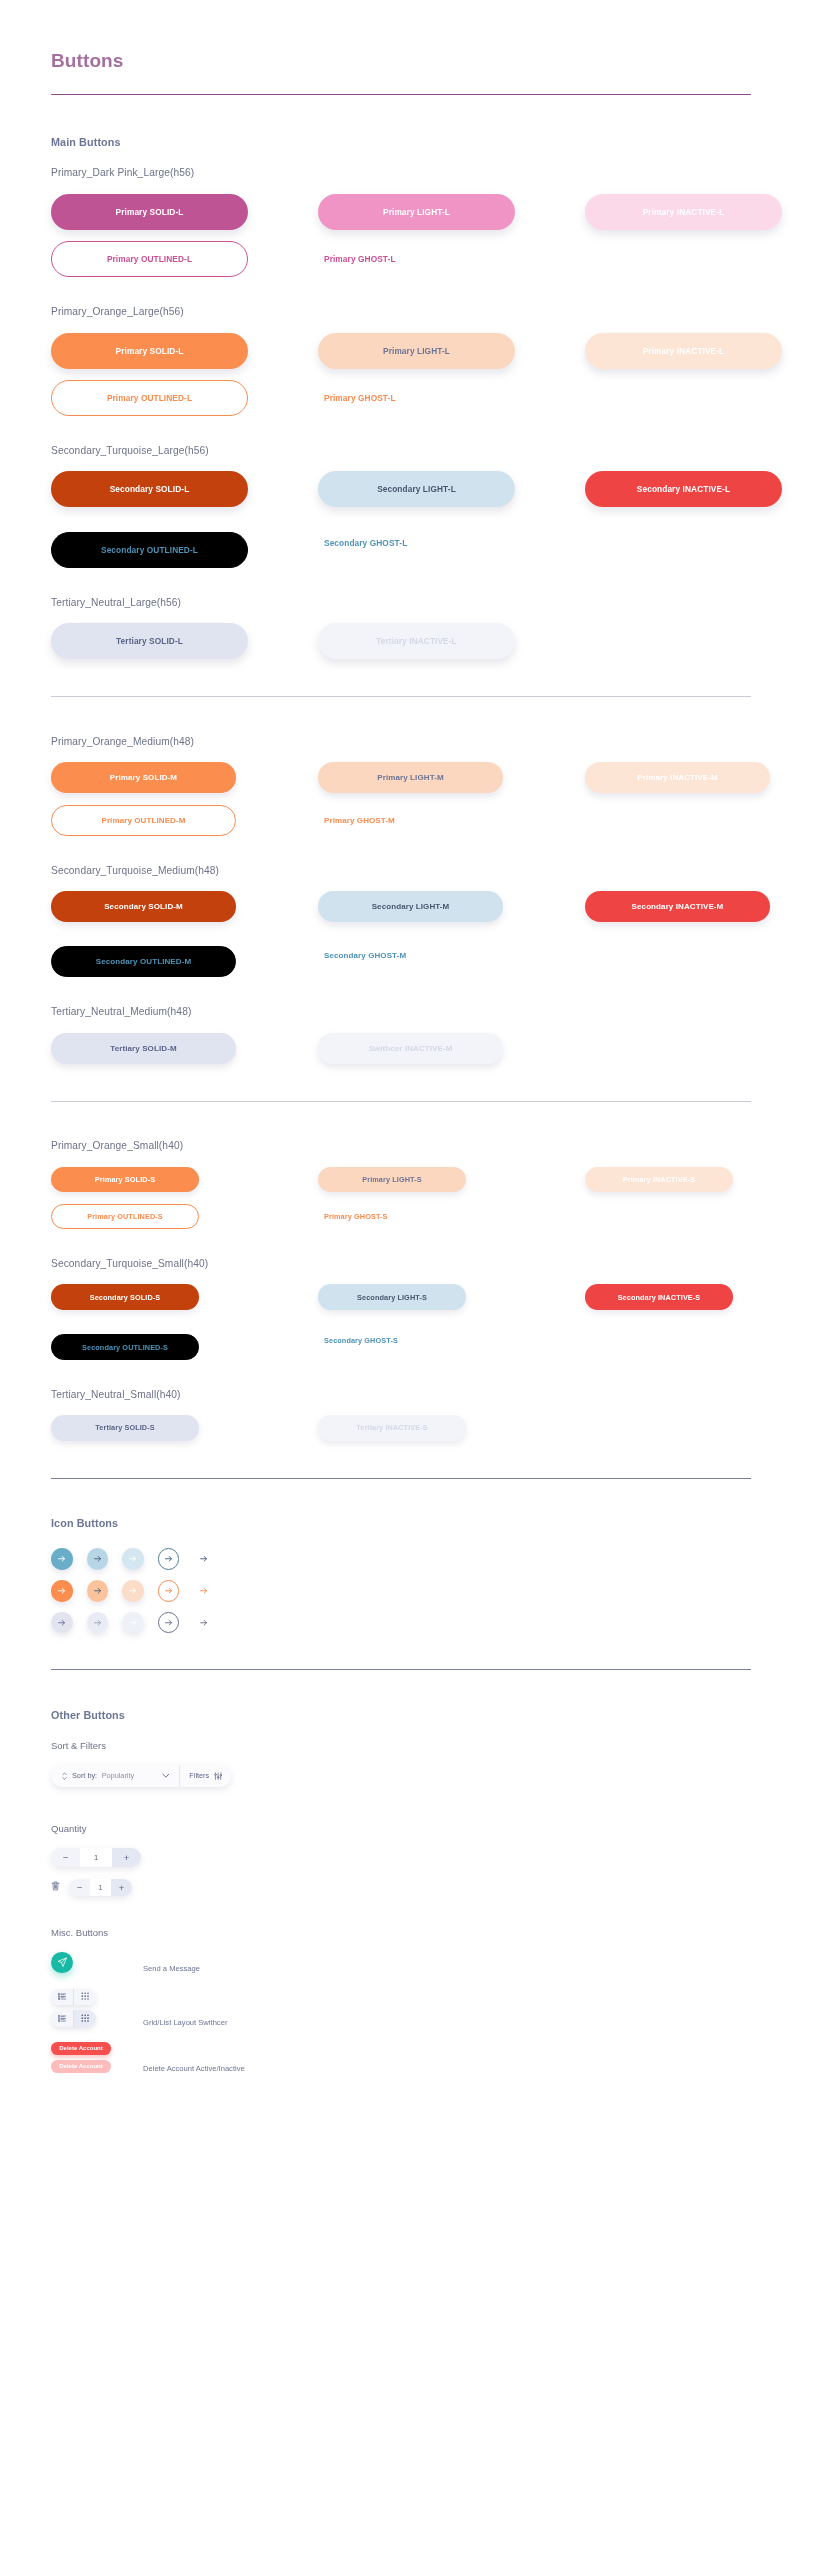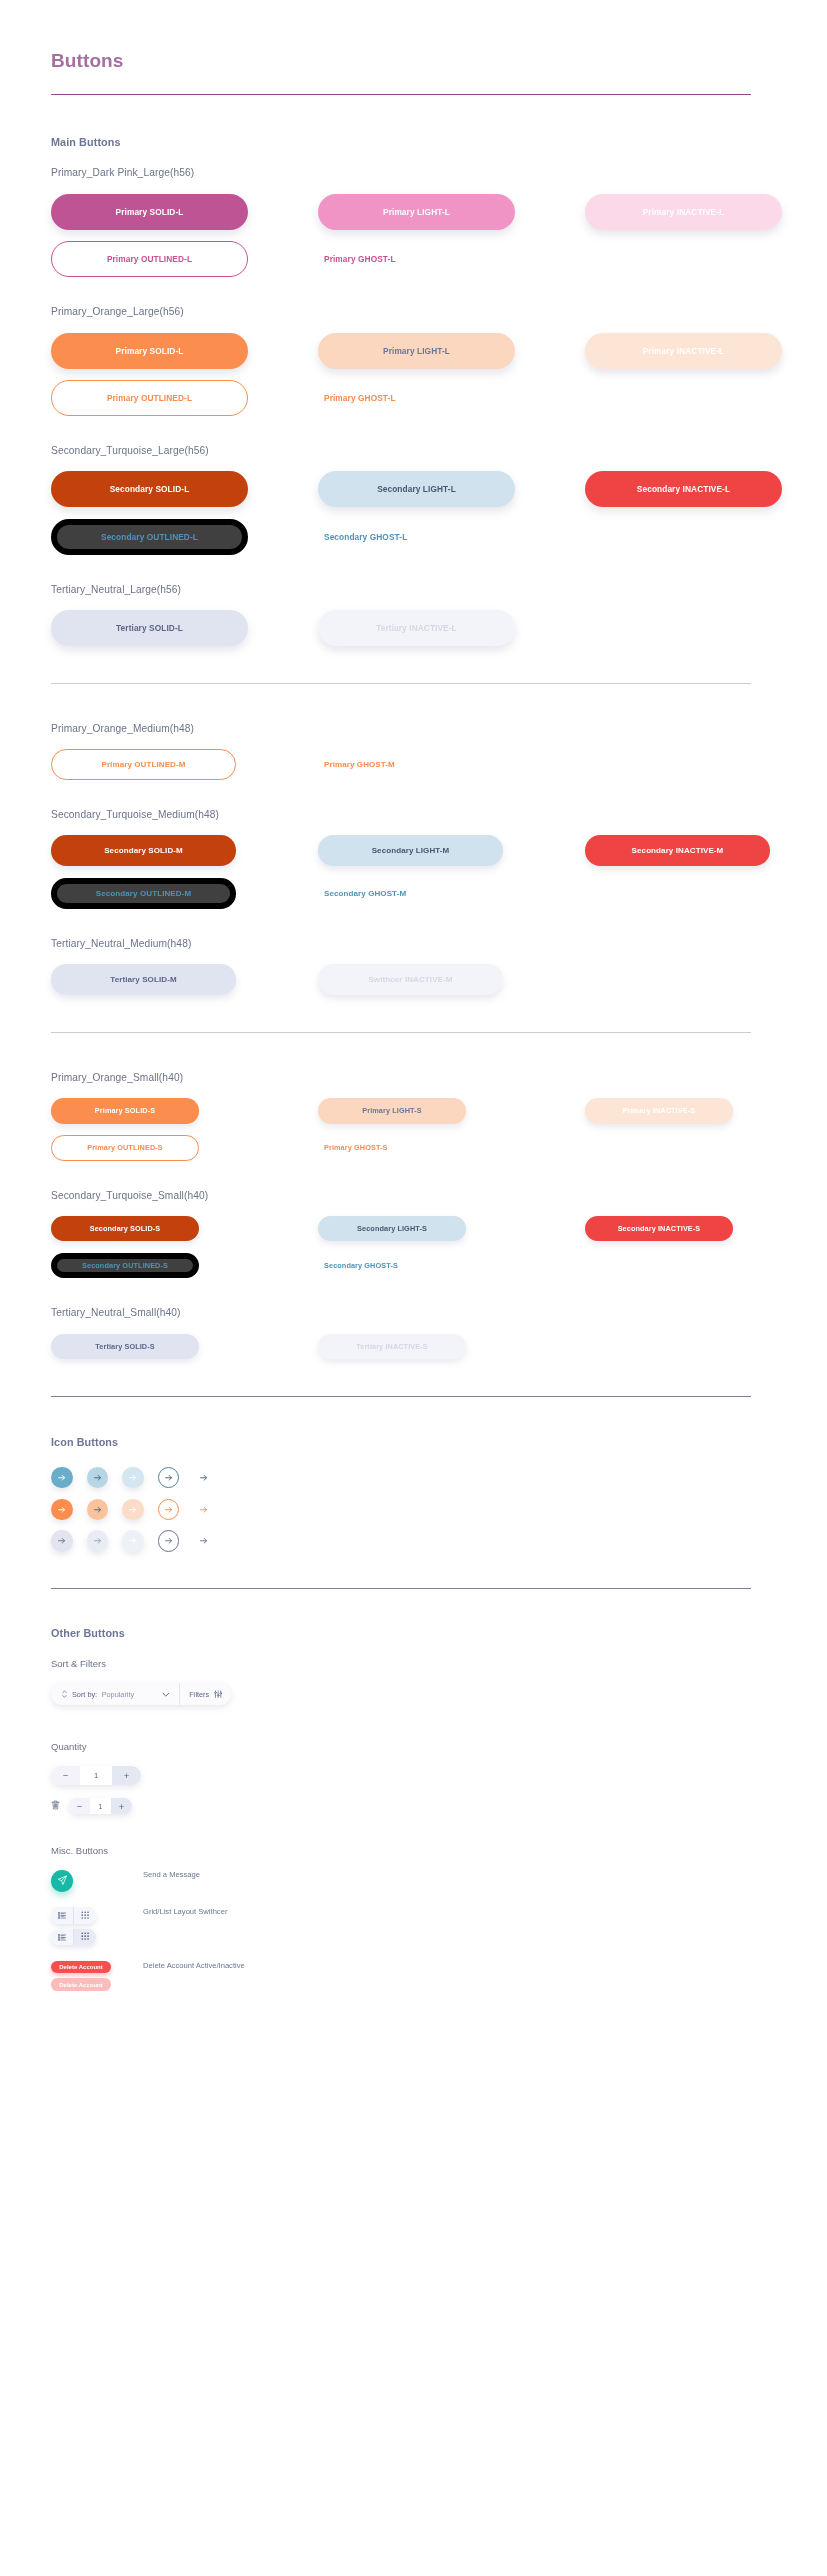--- a/index.html
+++ b/index.html
@@ -61,21 +61,21 @@
   .or-solid{ background:#fb8d4e; color:#fff; }
   .or-light{ background:#fcd7bf; color:#6b7696; }
   .or-inactive{ background:#fde5d6; color:#ffffff; cursor:default; }
   .or-outline{ background:#fff; color:#f98b4d; border:1px solid #f98b4d; box-shadow:none; }
   .or-ghost{ color:#f98b4d; }
 
   
   .tq-solid{ background:#c2410c; color:#fff; }
   .tq-light{ background:#cfe2ed; color:#4a566f; }
   .tq-inactive{ background:#ef4444; color:#ffffff; cursor:default; }
-  .tq-outline{ background:#404040; color:#4e93b7; border:6px solid #000000; box-shadow:none; }
+  .tq-outline{ background:#000000; color:#4e93b7; border:1px solid #000000; box-shadow:none;margin-top:13px; }
   .tq-ghost{ color:#4e93b7; }
 
   
   .nt-solid{ background:#e0e4f0; color:#5b6588; }
   .nt-inactive{ background:#f3f4f9; color:#d4d8e6; cursor:default; }
 
   
   .iconrow{ display:flex; align-items:center; gap:14px; margin-bottom:10.2px; }
   .ib{
     width:21.6px; height:21.6px; border-radius:50%;
@@ -116,21 +116,21 @@
   .qty.big .minus{ width:29px; background:#f2f4fa; }
   .qty.big .val{ width:32px; background:#fff; font-size:7.6px; cursor:text;}
   .qty.big .plus{ width:29px; background:#e3e8f3; }
   .qty.sm .q{ height:16.5px; }
   .qty.sm .minus{ width:21px; background:#f2f4fa; }
   .qty.sm .val{ width:21px; background:#fff; font-size:7px; cursor:text;}
   .qty.sm .plus{ width:21px; background:#e3e8f3; }
   .qtyrow{ display:flex; align-items:center; gap:9px; margin-bottom:12.7px; }
 
   
-  .miscrow{ display:flex; align-items:flex-start; margin-bottom:15.3px; }
+  .miscrow{ display:flex; align-items:flex-end; margin-bottom:15.3px; }
   .misc-left{ width:92px; flex:0 0 92px; display:flex; flex-direction:column; gap:5.1px;}
   .misc-label{ font-size:7.6px; color:#6b7696; }
 
   .fab{
     width:21.6px; height:21.6px; border-radius:50%; background:#17b9a5;
     display:inline-flex; align-items:center; justify-content:center;
     box-shadow:0 3.8px 7.6px rgba(23,185,165,.35); cursor:pointer; border:none;
   }
   .chip{
     display:inline-flex; align-items:center; gap:3.8px; height:14px; padding:0 7px;
@@ -249,20 +249,31 @@
             <button class="btn L soft nt-inactive">Tertiary INACTIVE-L</button>
           </div>
       <div class="cell"></div>
     </div>
   </div>
 
   <div class="divider"></div>
 
   <div class="grp">
     <div class="h3">Primary_Orange_Medium(h48)</div>
+    <div class="row">
+      <div class="cell">
+            <button class="btn M soft or-solid">Primary SOLID-M</button>
+          </div>
+      <div class="cell">
+            <button class="btn M soft or-light">Primary LIGHT-M</button>
+          </div>
+      <div class="cell">
+            <button class="btn M soft or-inactive">Primary INACTIVE-M</button>
+          </div>
+    </div>
     <div class="row">
       <div class="cell">
             <button class="btn M or-outline">Primary OUTLINED-M</button>
           </div>
       <div class="cell">
             <button class="btn M ghost or-ghost">Primary GHOST-M</button>
           </div>
       <div class="cell"></div>
     </div>
   </div>

